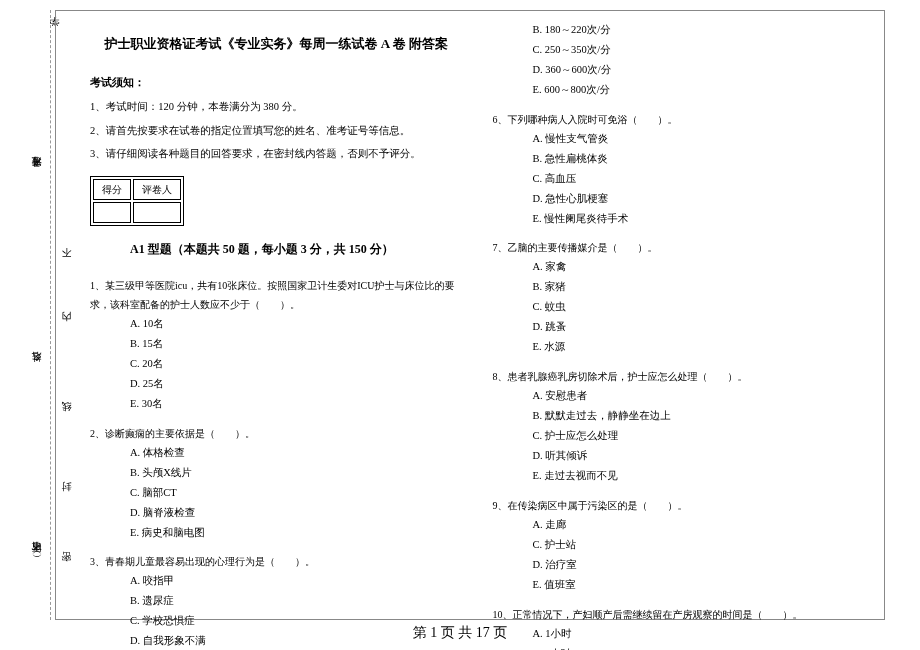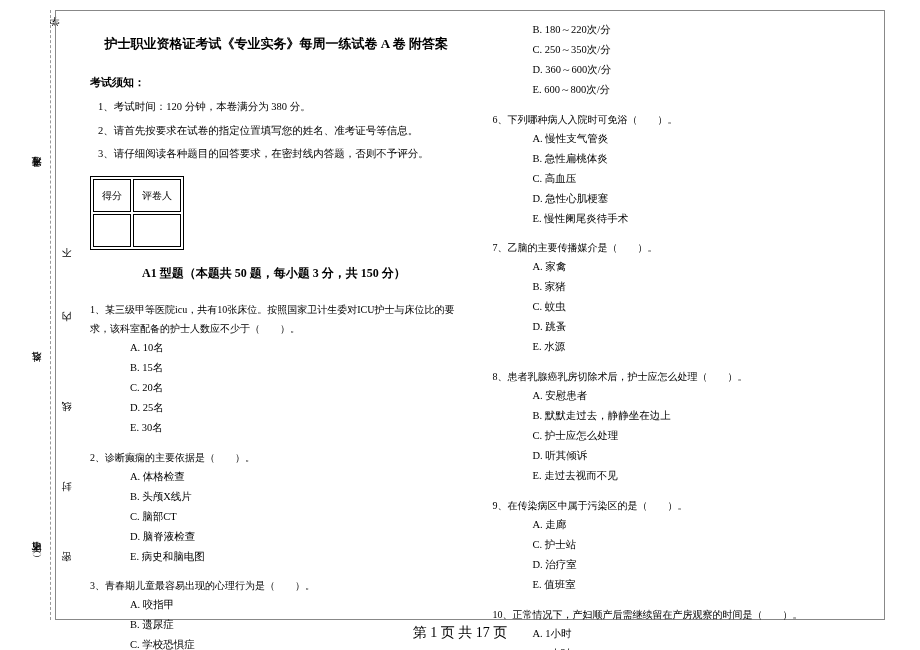--- a/index.html
+++ b/index.html
@@ -63,31 +63,31 @@
       font-size: 13px;
       font-weight: bold;
       margin: 12px 0 15px 0;
     }
     .section-header {
       font-weight: bold;
       font-size: 11px;
       margin-top: 8px;
     }
     .instruction {
-      margin: 4px 8px;
+      margin: 4px 0;
       font-size: 10.5px;
     }
     .score-box {
       display: inline-block;
       border: 1px solid #000;
       margin-top: 8px;
     }
     .score-box td {
       border: 1px solid #000;
-      padding: 6px 8px;
+      padding: 0 8px;
       font-size: 10px;
     }
     .question-type {
       text-align: center;
       font-weight: bold;
       font-size: 12px;
       margin: 5px 0;
     }
     .question {
       font-size: 10px;
@@ -154,21 +154,21 @@
       <tbody>
           <tr>
         <td>得分</td>
         <td>评卷人</td>
       </tr>
       <tr>
             <td>&nbsp;</td>
             <td>&nbsp;</td>
           </tr>
     </tbody></table>
-    <span class="question-type" style="display:inline-block;margin-left:52px;">A1 型题（本题共 50 题，每小题 3 分，共 150 分）</span>
+    <span class="question-type" style="display:inline-block;margin-left:40px;">A1 型题（本题共 50 题，每小题 3 分，共 150 分）</span>
 
     <div class="question">1、某三级甲等医院icu，共有10张床位。按照国家卫计生委对ICU护士与床位比的要求，该科室配备的护士人数应不少于（　　）。</div>
     <div class="option">A. 10名</div>
     <div class="option">B. 15名</div>
     <div class="option">C. 20名</div>
     <div class="option">D. 25名</div>
     <div class="option">E. 30名</div>
 
     <div class="question">2、诊断癫痫的主要依据是（　　）。</div>
     <div class="option">A. 体格检查</div>

